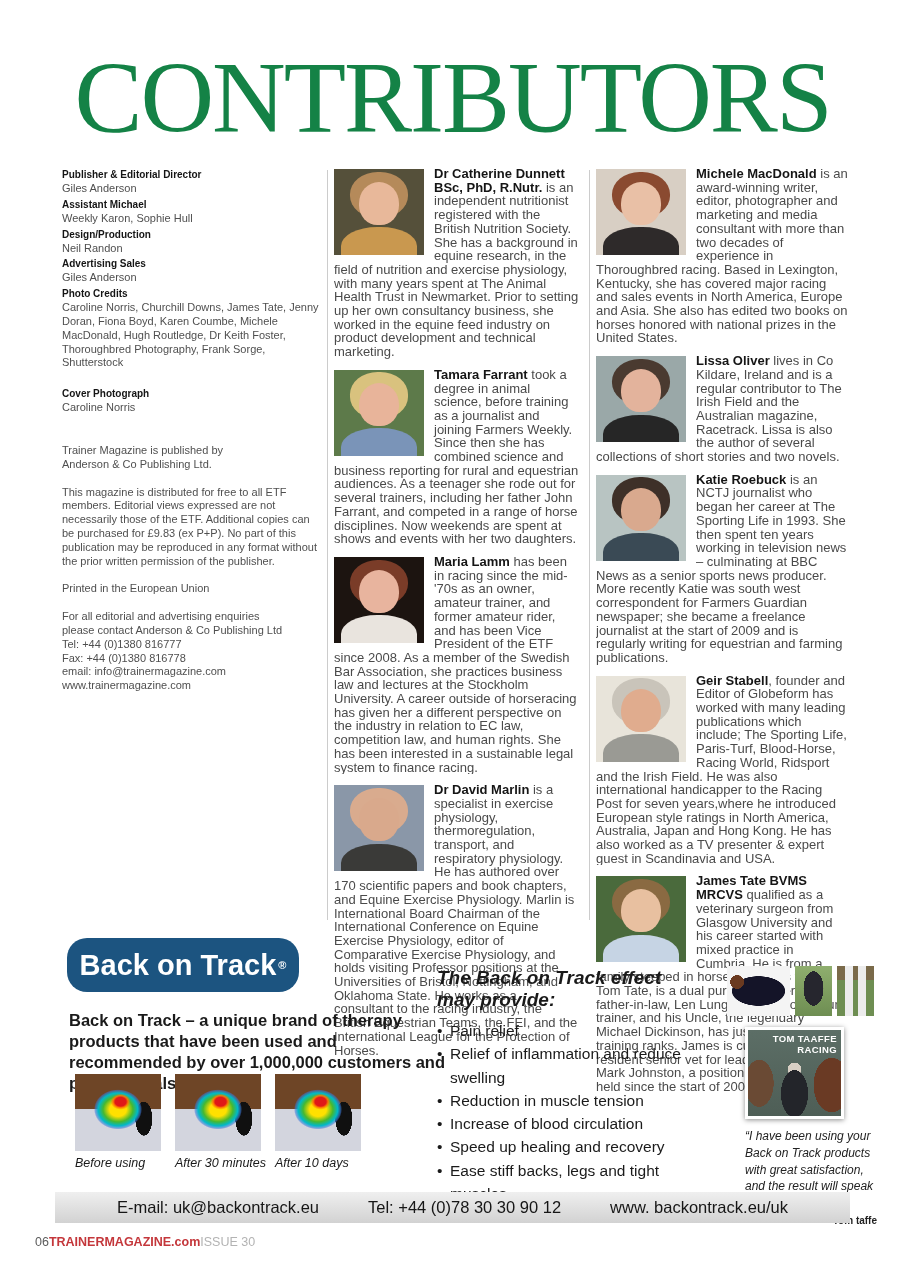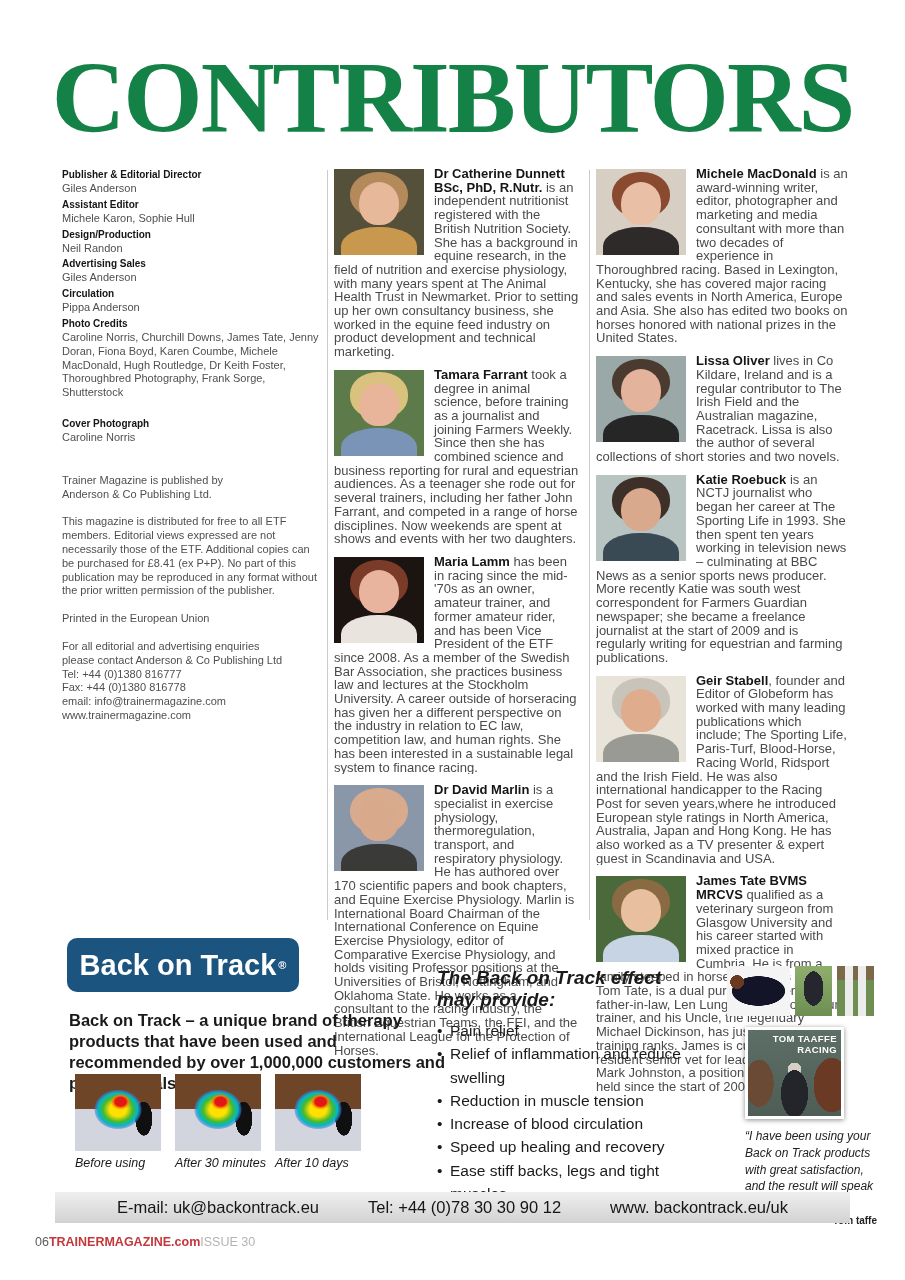--- a/index.html
+++ b/index.html
@@ -2,21 +2,21 @@
 <html><head>
 <meta charset="utf-8">
 <style>
   *{margin:0;padding:0;box-sizing:border-box}
   html,body{background:#fff}
   body{font-family:"Liberation Sans",sans-serif;color:#4a4a4a}
   .page{position:relative;width:905px;height:1280px;background:#fff;overflow:hidden}
 
   
   .title{position:absolute;top:44px;left:0;width:100%;text-align:center;
-    font-family:"Liberation Serif",serif;font-weight:700;font-size:102px;line-height:1.05;
+    font-family:"Liberation Serif",serif;font-weight:400;font-size:102px;line-height:1.05;
     letter-spacing:-2px;color:var(--title-color,#148246)}
 
   
   .vrule{position:absolute;top:170px;height:750px;width:1px;background:#cccccc}
   .vrule.r1{left:327px}.vrule.r2{left:589px}
 
   
   .masthead{position:absolute;left:62px;top:166px;width:262px;font-size:11px;line-height:13.8px;color:#4f4f4f}
   .masthead h3{font-size:10px;line-height:14px;color:#151515;margin-top:2px}
   .m-sec{margin-bottom:2px}
@@ -33,21 +33,21 @@
   .photo .hair{position:absolute;left:18%;top:3%;width:64%;height:54%;border-radius:48%;background:var(--hair,#555)}
   .photo::before{content:"";position:absolute;left:28%;top:15%;width:44%;height:50%;
     border-radius:50% 50% 46% 46%;background:var(--skin,#dba);z-index:2}
   .photo::after{content:"";position:absolute;left:8%;bottom:-14%;width:84%;height:46%;
     border-radius:48% 48% 0 0;background:var(--shirt,#446);z-index:3}
 
   
   .ad{position:absolute;left:55px;top:936px;width:795px;height:252px;color:#1a1a1a}
   .ad-banner{position:absolute;top:2px;left:0;right:0;height:25px;background:linear-gradient(180deg,#e3e3e3,#a4a4a4)}
   .ad-banner span{position:absolute;right:22px;top:2px;font-size:17px;font-weight:bold;color:#14141e}
-  .logo{position:absolute;top:2px;left:12px;width:232px;height:54px;border-radius:10px;
+  .logo{position:absolute;top:2px;left:12px;width:232px;height:54px;border-radius:20px;
     background:var(--brand-blue,#1c5480);display:flex;align-items:center;justify-content:center;
     color:#fff;font-weight:bold;font-size:29px}
   .logo .reg{font-size:11px;vertical-align:super;margin-left:2px}
   .ad-headline{position:absolute;left:14px;top:74px;width:380px;font-size:16.5px;line-height:1.27;font-weight:bold}
   .thermals{position:absolute;left:20px;top:138px;display:flex;gap:14px}
   .thermal-fig{width:86px}
   .thermal{width:86px;height:77px;background:
     radial-gradient(ellipse 10px 8px at 53% 36%, #e01818 0 55%, rgba(255,120,0,.9) 75%, transparent 100%),
     radial-gradient(ellipse 24px 20px at 50% 46%, #ffe000 0 35%, #46b830 62%, #00b8c8 82%, rgba(60,120,220,.55) 95%, transparent 100%),
     radial-gradient(ellipse 14px 28px at 80% 58%, #101010 0 60%, transparent 61%),
@@ -102,48 +102,44 @@
 
   <div class="vrule r1"></div>
   <div class="vrule r2"></div>
 
   <div class="masthead">
     <div class="m-sec">
       <h3>Publisher &amp; Editorial Director</h3>
       <p>Giles Anderson</p>
     </div>
     <div class="m-sec">
-      <h3>Assistant Editor</h3>
-      <p>Michele Karon, Sophie Hull</p>
+      <h3>Assistant Michael</h3>
+      <p>Weekly Karon, Sophie Hull</p>
     </div>
     <div class="m-sec">
       <h3>Design/Production</h3>
       <p>Neil Randon</p>
     </div>
     <div class="m-sec">
       <h3>Advertising Sales</h3>
       <p>Giles Anderson</p>
-    </div>
-    <div class="m-sec">
-      <h3>Circulation</h3>
-      <p>Pippa Anderson</p>
     </div>
     <div class="m-sec">
       <h3>Photo Credits</h3>
       <p>Caroline Norris, Churchill Downs, James Tate, Jenny Doran, Fiona Boyd, Karen Coumbe, Michele MacDonald, Hugh Routledge, Dr Keith Foster, Thoroughbred Photography, Frank Sorge, Shutterstock</p>
     </div>
     <div class="m-gap"></div>
     <div class="m-sec">
       <h3>Cover Photograph</h3>
       <p>Caroline Norris</p>
     </div>
     <div class="m-gap"></div>
     <p class="m-note">Trainer Magazine is published by
 Anderson &amp; Co Publishing Ltd.</p>
-    <p class="m-note">This magazine is distributed for free to all ETF members. Editorial views expressed are not necessarily those of the ETF. Additional copies can be purchased for £8.41 (ex P+P). No part of this publication may be reproduced in any format without the prior written permission of the publisher.</p>
+    <p class="m-note">This magazine is distributed for free to all ETF members. Editorial views expressed are not necessarily those of the ETF. Additional copies can be purchased for £9.83 (ex P+P). No part of this publication may be reproduced in any format without the prior written permission of the publisher.</p>
     <p class="m-note">Printed in the European Union</p>
     <p class="m-note">For all editorial and advertising enquiries
 please contact Anderson &amp; Co Publishing Ltd
 Tel: +44 (0)1380 816777
 Fax: +44 (0)1380 816778
 email: info@trainermagazine.com
 www.trainermagazine.com</p>
   </div>
 
   <div class="col mid">

